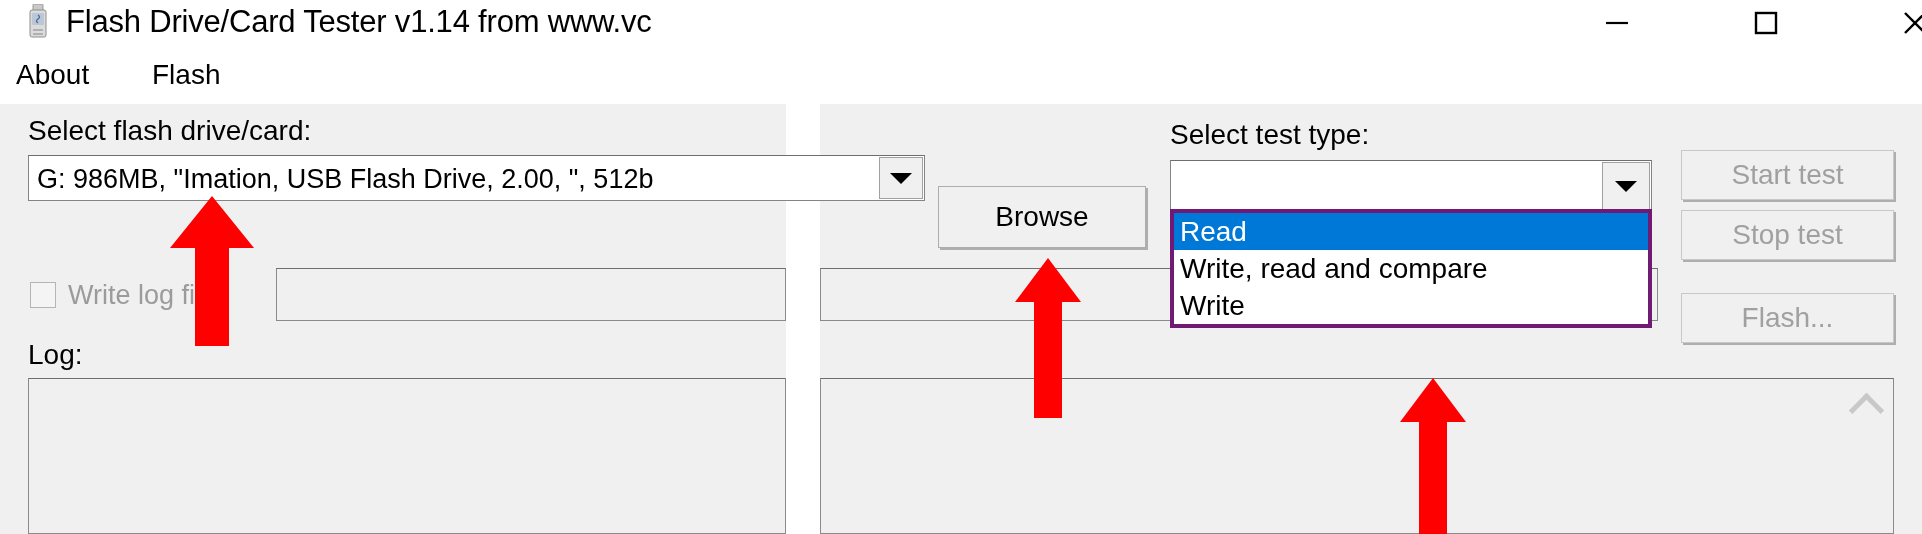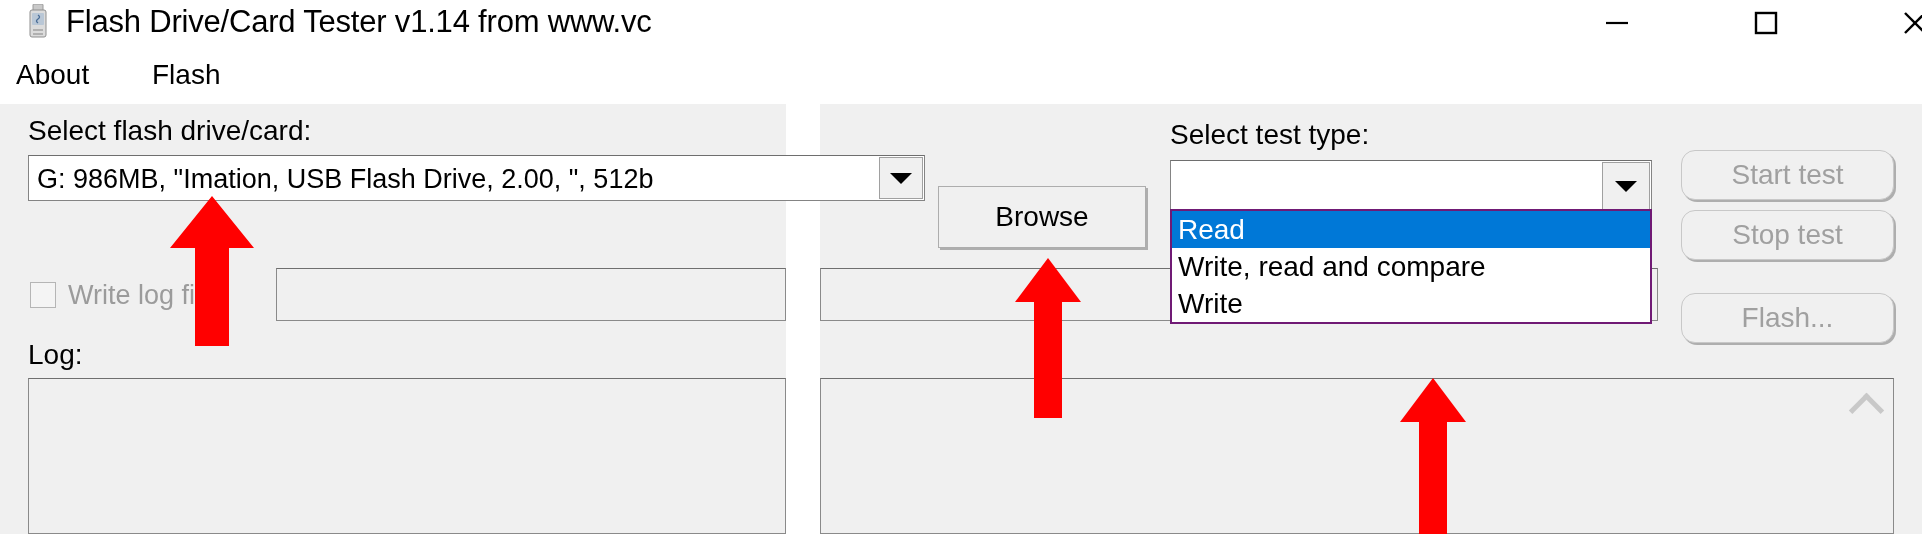--- a/index.html
+++ b/index.html
@@ -164,21 +164,21 @@
   .combo-test .combo-btn {
     width: 48px; height: 48px;
   }
 
   
   .dropdown {
     position: absolute;
     left: 1170px; top: 209px;
     width: 482px;
     background: #ffffff;
-    border: 2px solid #701a75;
+    border: 4px solid #701a75;
     box-sizing: border-box;
     z-index: 40;
   }
   .dd-item {
     height: 37px;
     font-size: 28px;
     line-height: 37px;
     color: #000000;
     padding-left: 6px;
     white-space: nowrap;
@@ -198,21 +198,20 @@
     font-size: 28px;
     color: #000000;
     display: flex;
     align-items: center;
     justify-content: center;
     box-shadow: 2px 2px 0 rgba(120,120,120,0.55);
   }
   .btn.disabled {
     color: #a0a0a0;
     border-color: #c8c8c8;
-    border-radius: 14px;
   }
   .btn-refresh { left: 938px; top: 186px; width: 208px; height: 62px; }
   .btn-start   { left: 1681px; top: 150px; width: 213px; height: 50px; }
   .btn-stop    { left: 1681px; top: 210px; width: 213px; height: 50px; }
   .btn-browse  { left: 1681px; top: 293px; width: 213px; height: 50px; }
 
   
   .checkbox-row {
     position: absolute;
     left: 30px; top: 275px;

